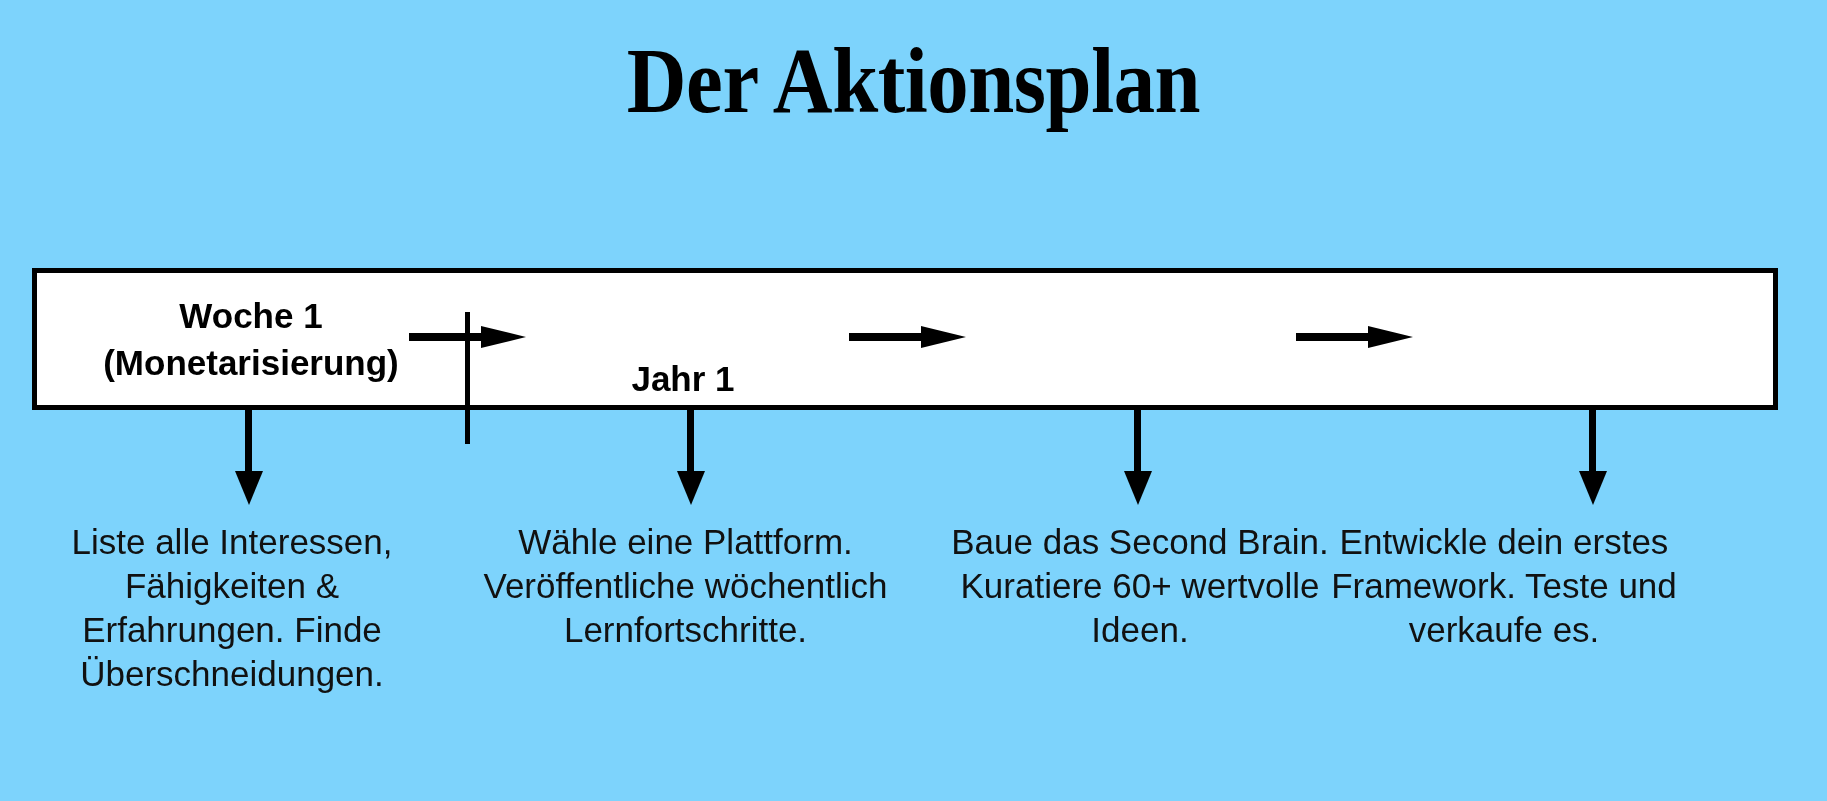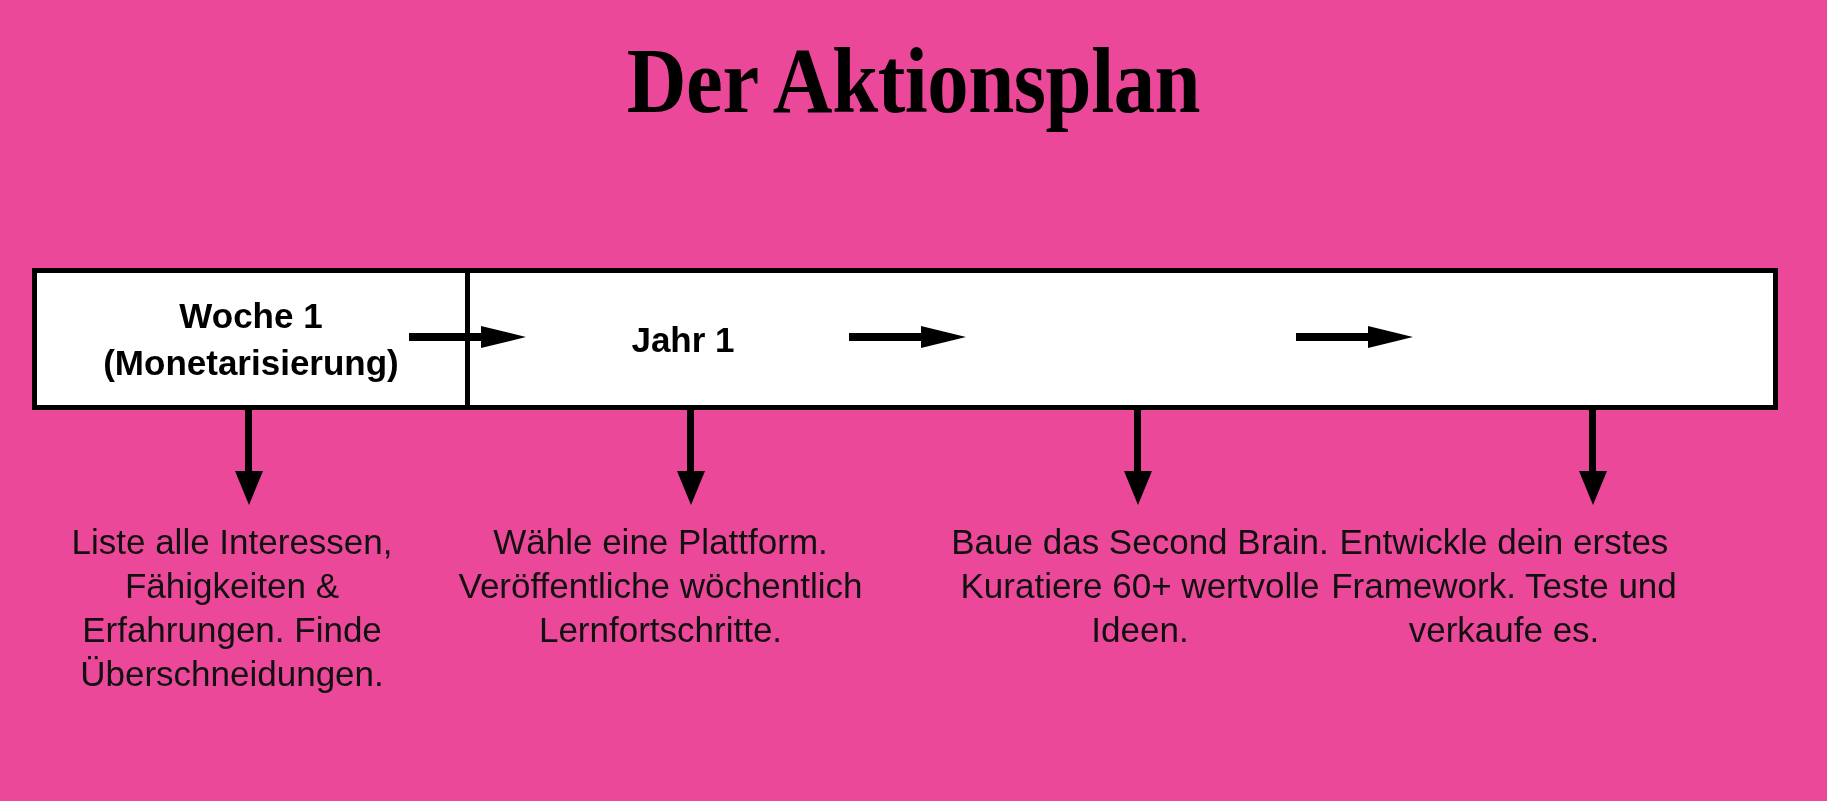--- a/index.html
+++ b/index.html
@@ -13,21 +13,21 @@
     overflow: hidden;
     font-family: "Liberation Sans", sans-serif;
     color: #000000;
     position: relative;
   }
 
   #canvas {
     position: relative;
     width: 1827px;
     height: 801px;
-    background: #ec4899;
+    background: #7dd3fc;
   }
 
   
   #page-title {
     position: absolute;
     left: 0;
     top: 26px;
     width: 1827px;
     text-align: center;
     font-family: "Liberation Serif", serif;
@@ -64,21 +64,21 @@
     box-sizing: border-box;
     height: 100%;
     text-align: center;
   }
   .timeline-cell + .timeline-cell {
     border-left: 5px solid #000000;
   }
   .cell-w-1 { width: 428px; }
   .cell-w-2 { width: 437px; }
   .cell-w-3 { width: 440px; }
-  .cell-w-4 { width: 431px; }
+  .cell-w-4 { width: 431px; margin-top: 39px; }
 
   .cell-line {
     font-family: "Liberation Sans", sans-serif;
     font-weight: bold;
     font-size: 35px;
     line-height: 47px;
     white-space: nowrap;
     color: #000000;
   }
 
@@ -106,21 +106,21 @@
     position: absolute;
     top: 520px;
     text-align: center;
     font-family: "Liberation Sans", sans-serif;
     font-weight: normal;
     font-size: 35px;
     line-height: 44px;
     color: #111111;
   }
   #desc-1 { left: 32px;   width: 400px; }
-  #desc-2 { left: 453px;  width: 415px; }
+  #desc-2 { left: 478px;  width: 415px; }
   #desc-3 { left: 940px;  width: 400px; }
   #desc-4 { left: 1304px; width: 400px; }
 </style>
 </head>
 <body>
 
 <div id="canvas">
 
   <div id="page-title">Der Aktionsplan</div>
 

